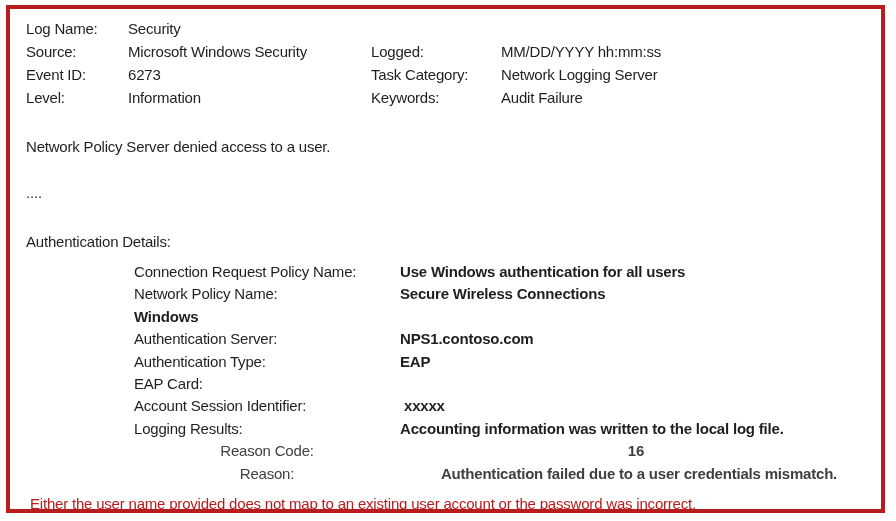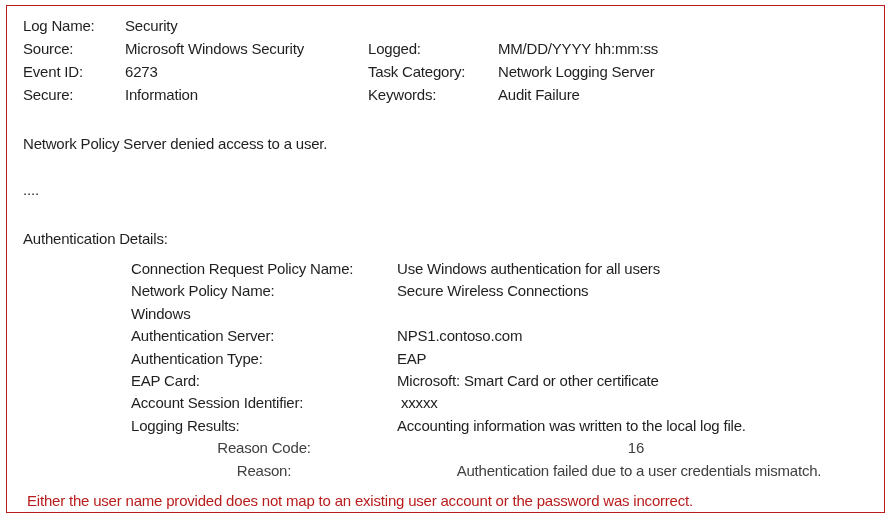--- a/index.html
+++ b/index.html
@@ -11,21 +11,21 @@
     font-family: "Liberation Sans", sans-serif;
     -webkit-font-smoothing: antialiased;
   }
   .event-box {
     position: absolute;
     left: 6px;
     top: 5px;
     width: 879px;
     height: 508px;
     box-sizing: border-box;
-    border: 1px solid #b91c1c;
+    border: 4px solid #b91c1c;
     background: #ffffff;
     padding: 8px 10px 0 16px;
     color: #1f1f1f;
     font-size: 15px;
     letter-spacing: -0.2px;
     overflow: hidden;
   }
   .header-grid {
     display: grid;
     grid-template-columns: 102px 243px 130px 1fr;
@@ -51,20 +51,21 @@
     line-height: 22.4px;
   }
   .dlabel {
     flex: none;
     width: 266px;
     white-space: nowrap;
   }
   .dvalue {
     flex: 1;
     white-space: nowrap;
+    font-weight: bold;
   }
   .pad-xs { padding-left: 4px; }
   .pad-sm { padding-left: 9px; }
   .pad-md { padding-left: 15px; }
   .red { color: #404040; text-align: center; }
   .footer-note {
     margin: 4px;
     line-height: 22.4px;
     color: #b91c1c;
   }
@@ -83,21 +84,21 @@
     <span>Source:</span>
     <span>Microsoft Windows Security</span>
     <span>Logged:</span>
     <span>MM/DD/YYYY hh:mm:ss</span>
 
     <span>Event ID:</span>
     <span>6273</span>
     <span>Task Category:</span>
     <span>Network Logging Server</span>
 
-    <span>Secure:</span>
+    <span>Level:</span>
     <span>Information</span>
     <span>Keywords:</span>
     <span>Audit Failure</span>
   </div>
 
   <p class="para">Network Policy Server denied access to a user.</p>
 
   <p class="dots">....</p>
 
   <p class="section-title">Authentication Details:</p>
@@ -117,21 +118,20 @@
     <div class="detail-row">
       <span class="dlabel">Authentication Server:</span>
       <span class="dvalue">NPS1.contoso.com</span>
     </div>
     <div class="detail-row">
       <span class="dlabel">Authentication Type:</span>
       <span class="dvalue">EAP</span>
     </div>
     <div class="detail-row">
       <span class="dlabel">EAP Card:</span>
-      <span class="dvalue">Microsoft: Smart Card or other certificate</span>
     </div>
     <div class="detail-row">
       <span class="dlabel">Account Session Identifier:</span>
       <span class="dvalue pad-xs">xxxxx</span>
     </div>
     <div class="detail-row">
       <span class="dlabel">Logging Results:</span>
       <span class="dvalue">Accounting information was written to the local log file.</span>
     </div>
     <div class="detail-row red">

